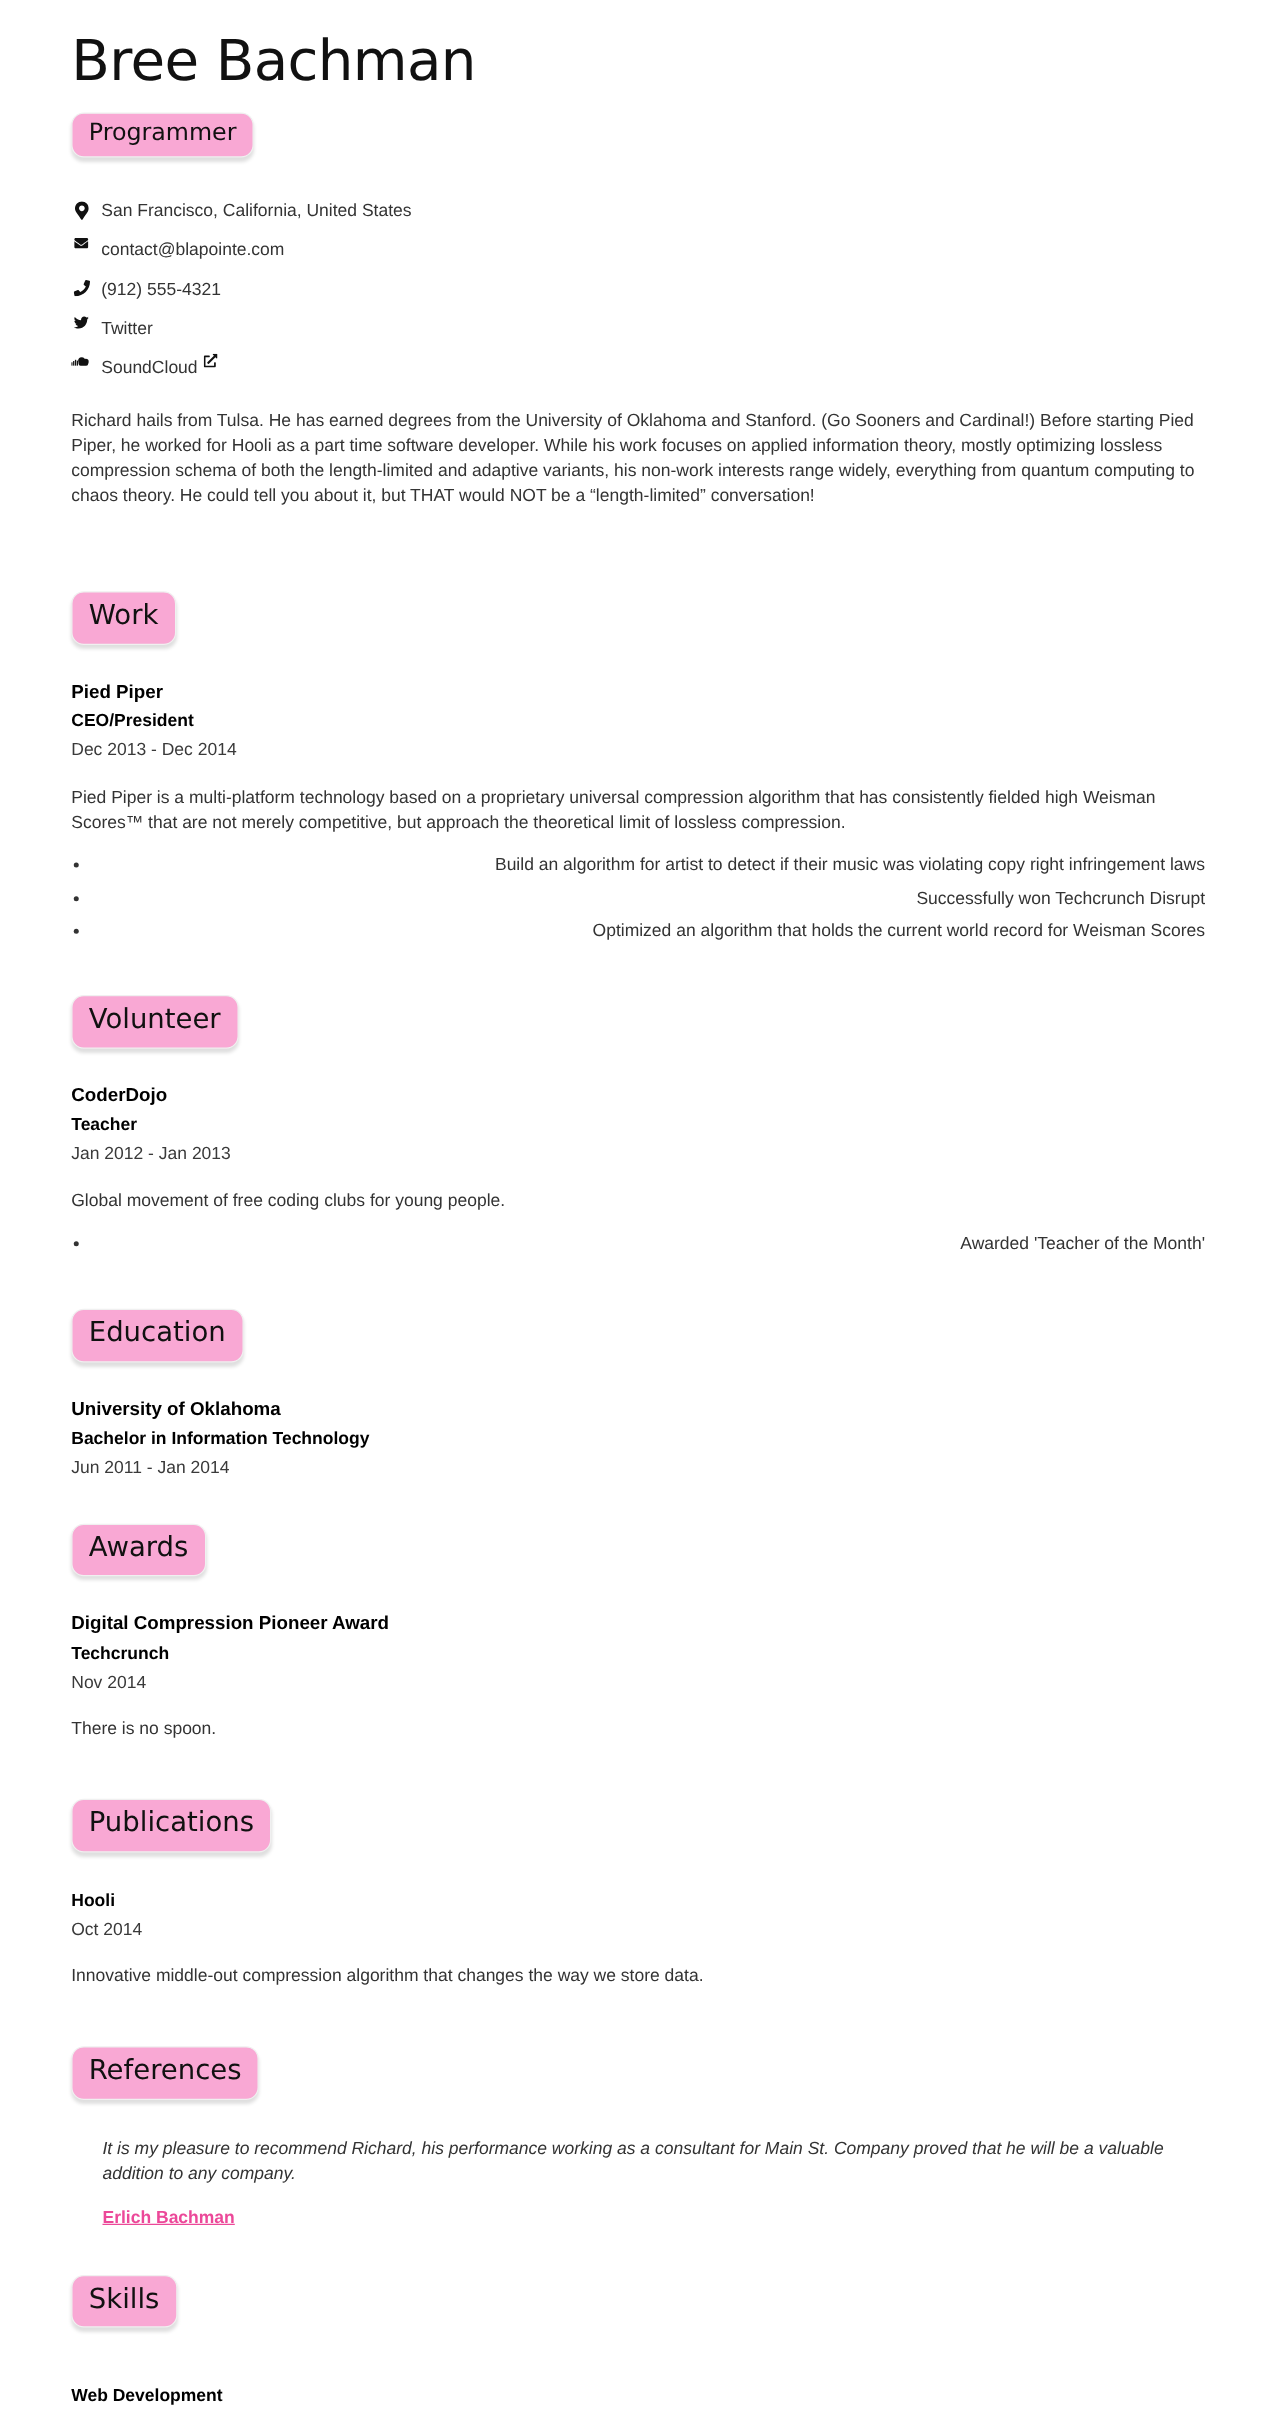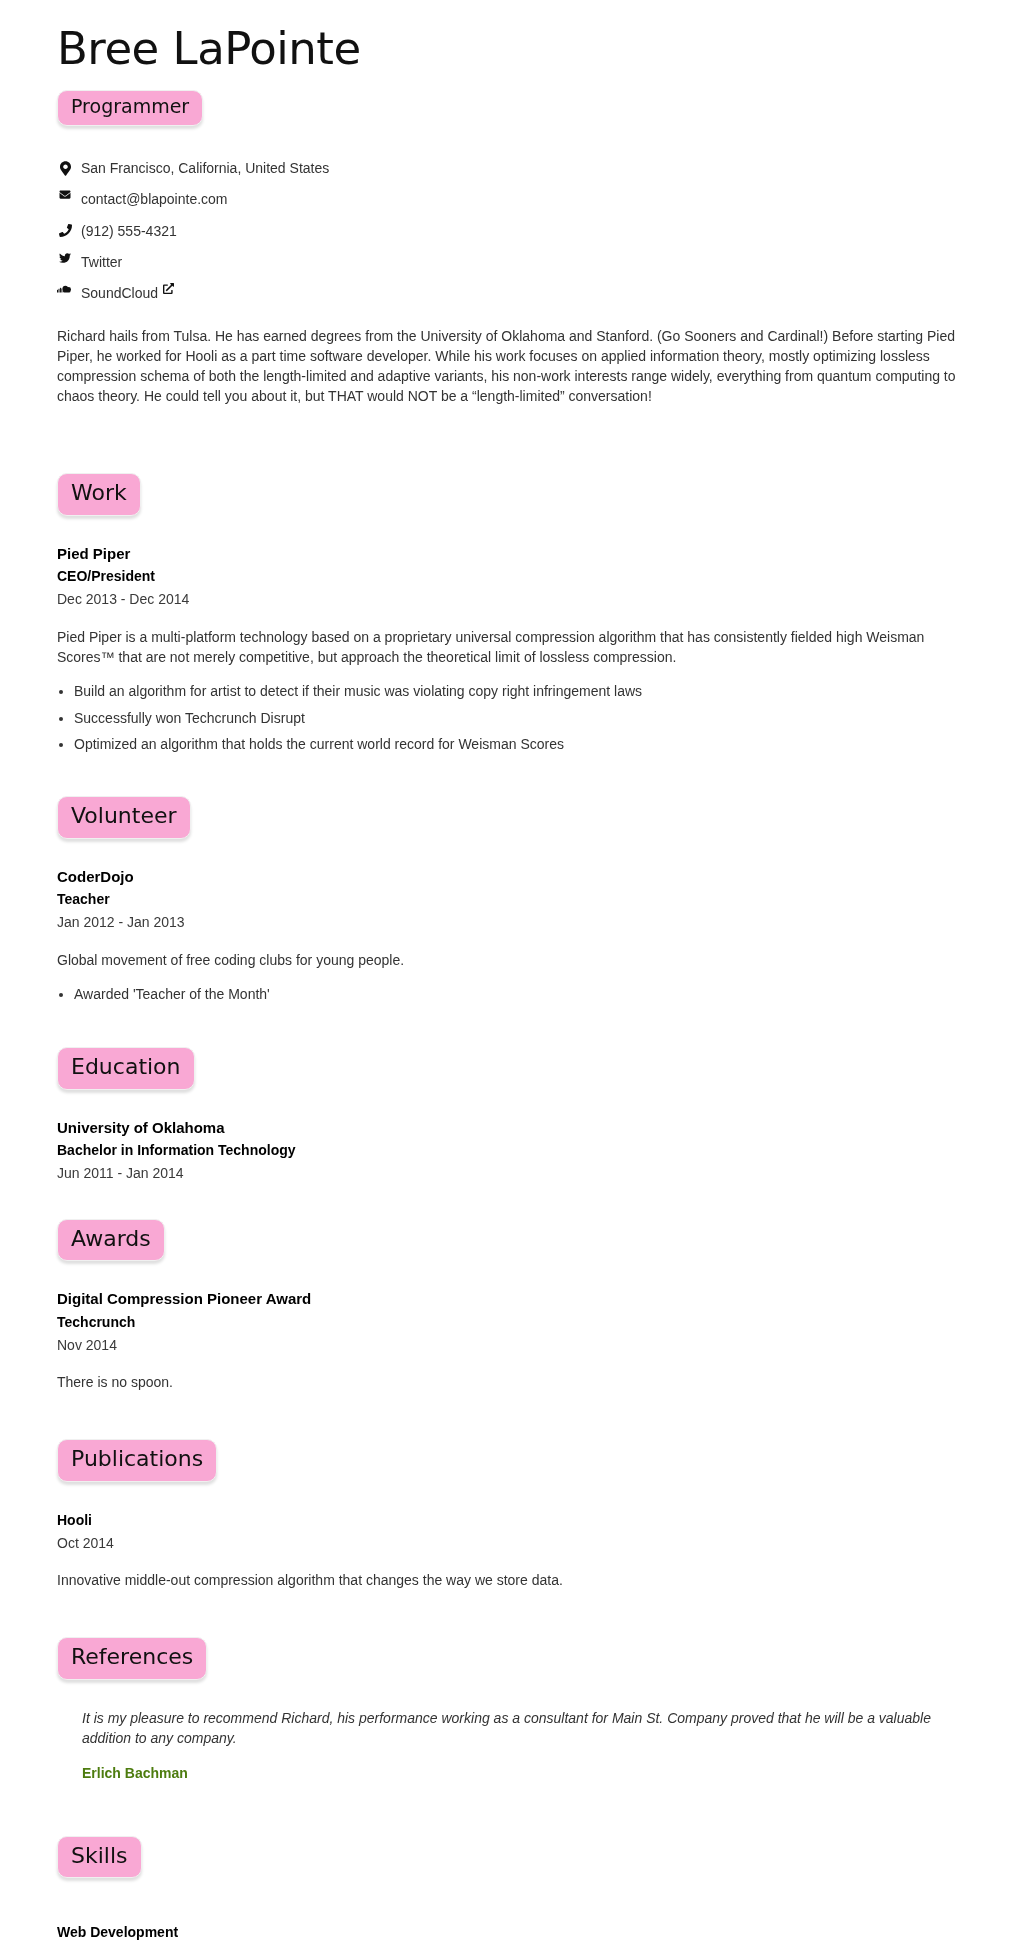--- a/index.html
+++ b/index.html
@@ -79,37 +79,37 @@
   section { margin: 0; }
   .entry { margin-top: 2px; }
   .entry-name  { font-size: 15px; font-weight: bold; color: #000; line-height: 1.35; }
   .entry-sub   { font-size: 14px; font-weight: bold; color: #000; line-height: 1.35; margin-top: 3px; }
   .entry-date  { font-size: 14px; color: #3a3a3a; line-height: 1.35; margin-top: 4px; }
   .entry-summary { margin: 18px 0 10px 0; max-width: 906px; }
   ul.highlights {
     margin: 14px 0 0 0;
     padding-left: 17px;
   }
-  ul.highlights li { margin-bottom: 6px; }
+  ul.highlights li { margin-bottom: 6px; text-align: right; }
   blockquote.ref-quote {
     font-style: italic;
     margin: 0 0 0 25px;
     max-width: 880px;
     color: #333;
   }
-  .ref-name { font-weight: bold; color: #4d7c0f; margin: 15px 0 16px 25px; }
+  .ref-name { font-weight: bold; color: #ec4899; margin: 15px 0 0 25px; text-decoration: underline; }
   .group-name { font-weight: bold; color: #000; margin: 18px 0 0 0; font-size: 14px; }
 </style>
 </head>
 <body>
 
 <div class="page">
 
   <header>
-    <h1 class="name">Bree LaPointe</h1>
+    <h1 class="name">Bree Bachman</h1>
     <div class="pill label-pill">Programmer</div>
 
     <ul class="contact-list">
       <li>
         <span class="cicon">
           <svg width="11" height="15" viewBox="0 0 384 512">
               <path d="M172.268 501.67C26.97 291.031 0 269.413 0 192 0 85.961 85.961 0 192 0s192 85.961 192 192c0 77.413-26.97 99.031-172.268 309.67-9.535 13.774-29.93 13.773-39.464 0zM192 272c44.183 0 80-35.817 80-80s-35.817-80-80-80-80 35.817-80 80 35.817 80 80 80z"></path>
             </svg>
         </span>
         <span>San Francisco, California, United States</span>

